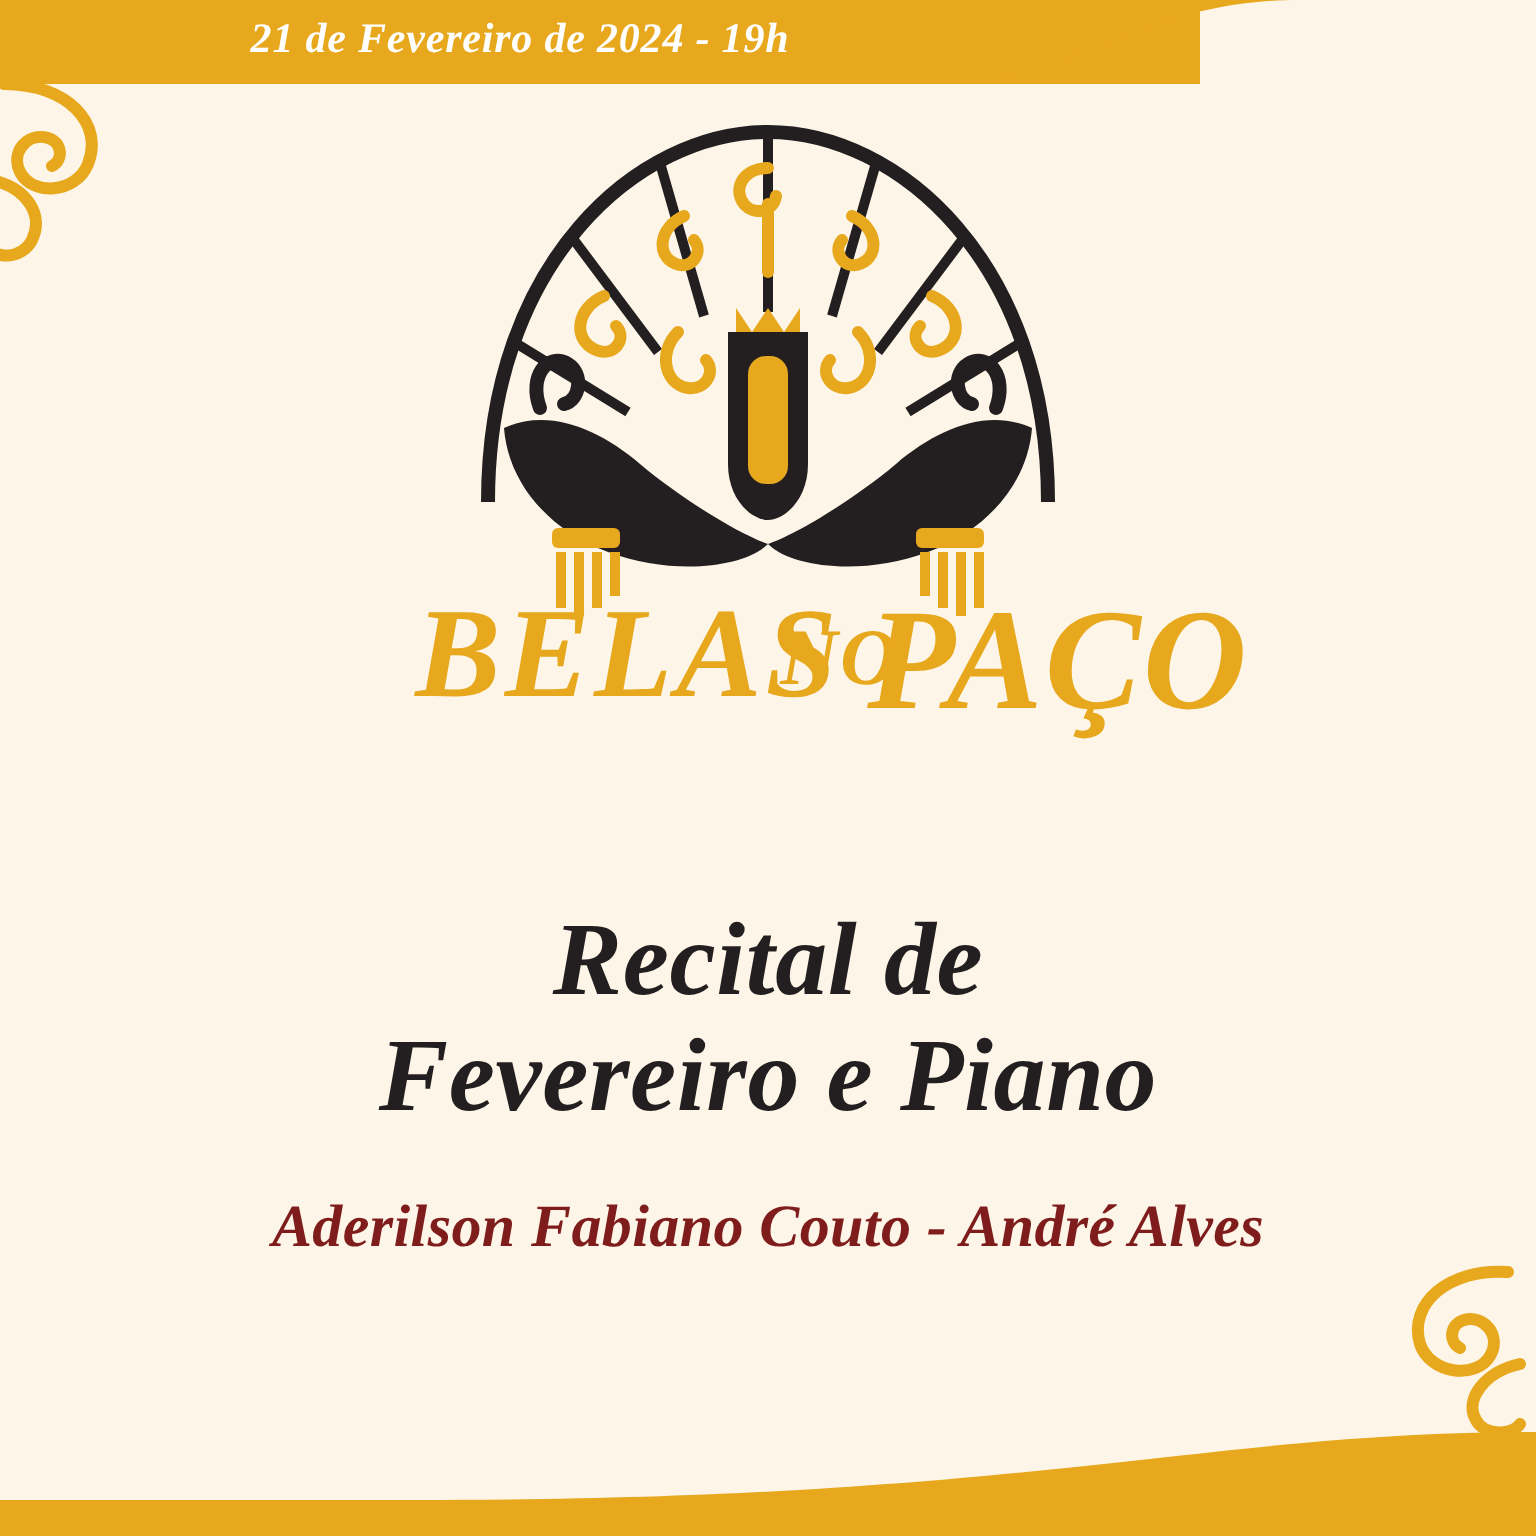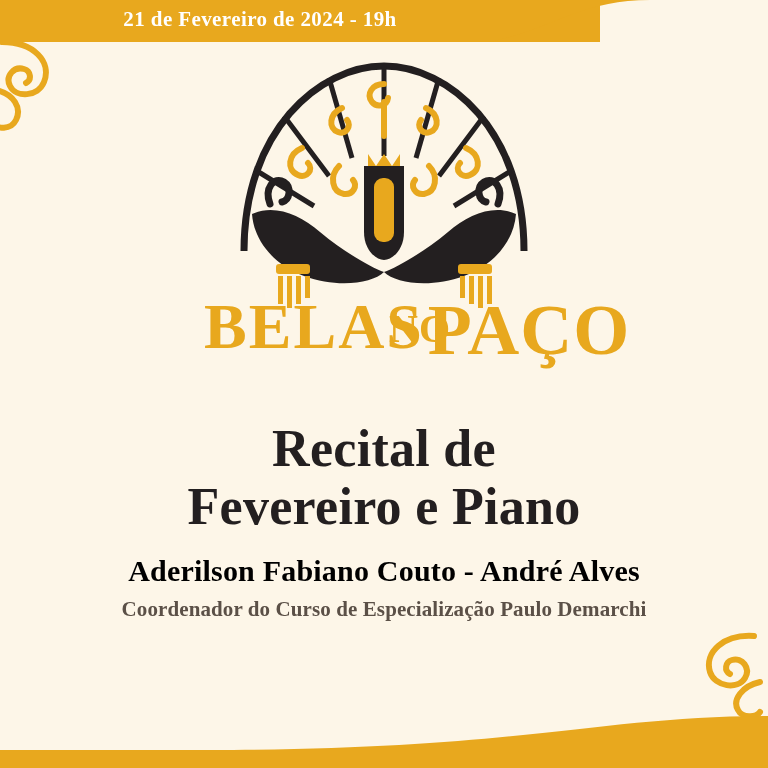--- a/index.html
+++ b/index.html
@@ -12,20 +12,21 @@
     overflow: hidden;
     background: #FDF6E8;
     font-family: "Liberation Serif", serif;
   }
   .poster {
     position: relative;
     width: 768px;
     height: 768px;
     background: #FDF6E8;
     overflow: hidden;
+    font-style: italic;
   }
 
   
   .top-banner {
     position: absolute;
     top: 0;
     left: 0;
     width: 600px;
     height: 42px;
     background: #E8A81E;
@@ -86,43 +87,43 @@
     left: 50%;
     transform: translateX(-50%);
     width: 520px;
     height: 350px;
     z-index: 4;
   }
 
   
   .text-block {
     position: absolute;
-    top: 420px;
+    top: 452px;
     left: 0;
     width: 768px;
     text-align: center;
     z-index: 4;
   }
   .title {
     font-family: "Liberation Serif", serif;
     font-size: 52px;
     font-weight: bold;
     color: #231F20;
     line-height: 1.12;
     letter-spacing: 0.3px;
   }
   .title .line2 {
     display: block;
   }
   .performers {
-    margin-top: 18px;
+    margin-top: 29px;
     font-family: "Liberation Serif", serif;
     font-size: 30px;
     font-weight: bold;
-    color: #000000;
+    color: #7f1d1d;
     letter-spacing: 0.2px;
   }
   .subtitle {
     margin-top: 9px;
     font-family: "Liberation Serif", serif;
     font-size: 21px;
     font-weight: bold;
     color: #5B5047;
     letter-spacing: 0.1px;
   }
@@ -205,20 +206,19 @@
       <text x="405" y="318" text-anchor="middle" font-family="'Liberation Serif', serif" font-size="72" font-weight="bold" fill="#E8A81E" letter-spacing="1">PAÇO</text>
     </svg>
   </div>
 
   <div class="text-block">
     <div class="title">
       <span>Recital de</span>
       <span class="line2">Fevereiro e Piano</span>
     </div>
     <div class="performers">Aderilson Fabiano Couto  -  André Alves</div>
-    <div class="subtitle">Coordenador do Curso de Especialização Paulo Demarchi</div>
   </div>
 
   <svg class="bottom-banner" viewBox="0 0 768 52" preserveAspectRatio="none">
     <path d="M0,52 L768,52 L768,0 C600,0 520,34 210,34 L0,34 Z" fill="#E8A81E"></path>
   </svg>
 
 </div>
 
 </body></html>

